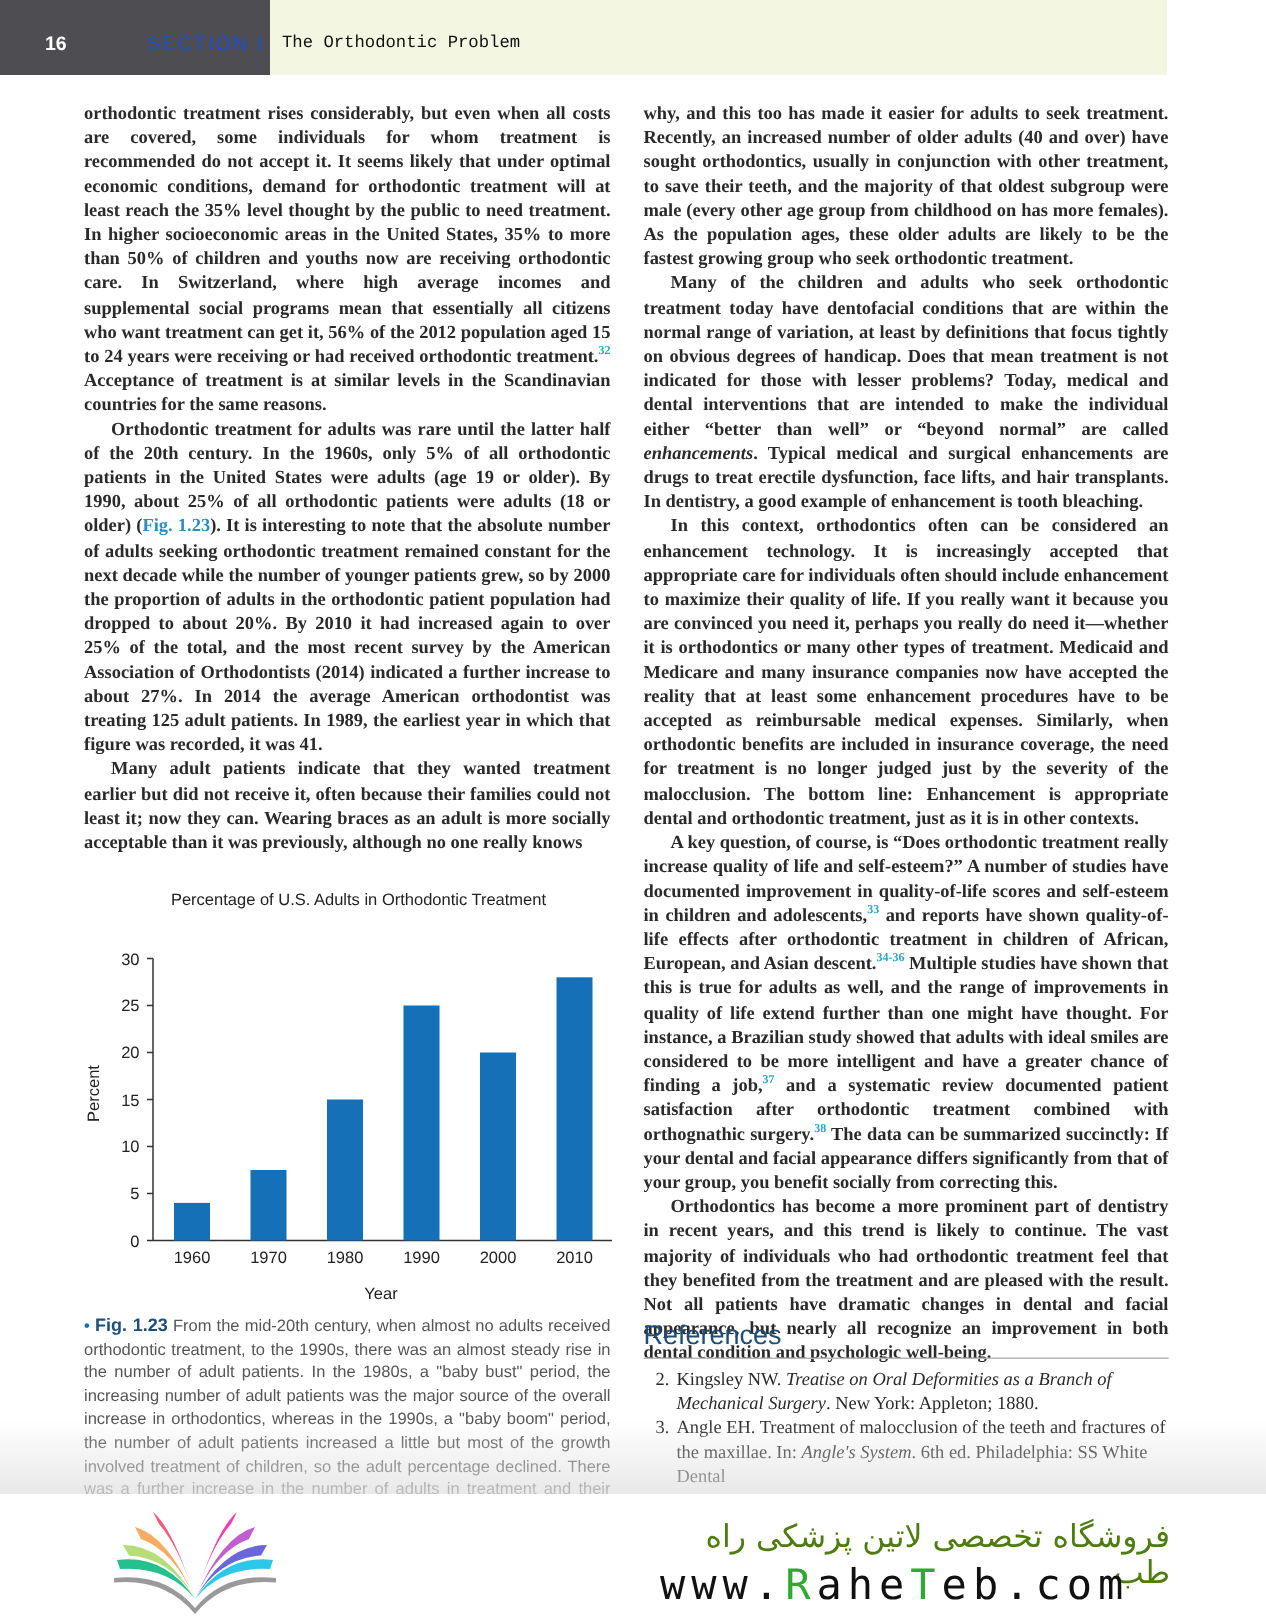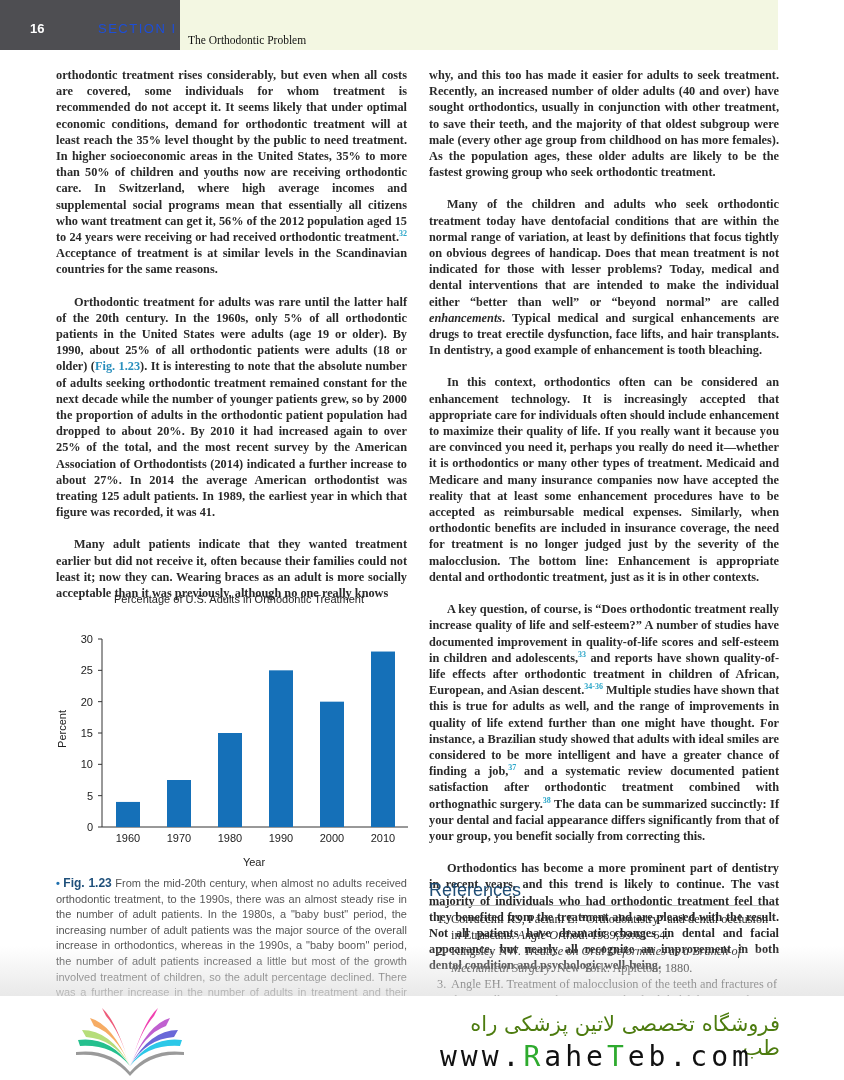--- a/index.html
+++ b/index.html
@@ -4,27 +4,27 @@
 <style>
   html, body { margin: 0; padding: 0; }
   body {
     width: 844px; height: 1080px; background: #ffffff; position: relative; overflow: hidden;
     font-family: "Liberation Serif", "DejaVu Serif", serif; color: #2a2a2a;
   }
   .header-bar { position: absolute; left: 0; top: 0; width: 778px; height: 50px; background: #f3f7e2; }
   .header-dark { position: absolute; left: 0; top: 0; width: 180px; height: 50px; background: #4e4e52; }
   .page-num { position: absolute; left: 30px; top: 21px; font-family: "Liberation Sans", sans-serif; font-weight: bold; font-size: 13px; color: #fff; text-align: center; }
   .section-label { position: absolute; left: 98px; top: 21px; font-family: "Liberation Sans", sans-serif; font-size: 13px; letter-spacing: 1.5px; color: #1d4ed8; }
-  .chapter-title { position: absolute; left: 188px; top: 22px; font-family: Liberation Serif, serif; font-size: 11.5px; color: #111; margin-top: 12px; }
+  .chapter-title { position: absolute; left: 188px; top: 22px; font-family: Liberation Mono, monospace; font-size: 11.5px; color: #111; }
 
   .col { position: absolute; font-size: 12.3px; line-height: 16.2px; text-align: justify; }
   .col-left { left: 56px; top: 67px; width: 351px; }
   .col-right { left: 429px; top: 67px; width: 350px; }
   .col p { margin: 0; font-weight: bold; }
-  .col p.indent { text-indent: 18px; margin-top: 16px; }
+  .col p.indent { text-indent: 18px; }
   .cite { color: #2aa6c9; font-size: 8px; vertical-align: super; line-height: 0; }
   .xref { color: #2a8fbd; }
 
   .chart-wrap { position: absolute; left: 56px; top: 588px; width: 352px; height: 285px; text-decoration: underline; }
   .chart-wrap svg { position: absolute; left: 0; top: 0; }
   .fig-caption {
     position: absolute; left: 56px; top: 876px; width: 351px;
     font-family: "Liberation Sans", sans-serif; font-size: 11px; line-height: 15.6px; color: #555; text-align: justify;
   }
   .fig-caption .fig-label { color: #1e4f7a; font-weight: bold; font-size: 12px; }
@@ -106,21 +106,20 @@
   <p>why, and this too has made it easier for adults to seek treatment. Recently, an increased number of older adults (40 and over) have sought orthodontics, usually in conjunction with other treatment, to save their teeth, and the majority of that oldest subgroup were male (every other age group from childhood on has more females). As the population ages, these older adults are likely to be the fastest growing group who seek orthodontic treatment.</p>
   <p class="indent"><span>Many of the children and adults who seek orthodontic treatment today have dentofacial conditions that are within the normal range of variation, at least by definitions that focus tightly on obvious degrees of handicap. Does that mean treatment is not indicated for those with lesser problems? Today, medical and dental interventions that are intended to make the individual either “better than well” or “beyond normal” are called </span><em>enhancements</em><span>. Typical medical and surgical enhancements are drugs to treat erectile dysfunction, face lifts, and hair transplants. In dentistry, a good example of enhancement is tooth bleaching.</span></p>
   <p class="indent">In this context, orthodontics often can be considered an enhancement technology. It is increasingly accepted that appropriate care for individuals often should include enhancement to maximize their quality of life. If you really want it because you are convinced you need it, perhaps you really do need it—whether it is orthodontics or many other types of treatment. Medicaid and Medicare and many insurance companies now have accepted the reality that at least some enhancement procedures have to be accepted as reimbursable medical expenses. Similarly, when orthodontic benefits are included in insurance coverage, the need for treatment is no longer judged just by the severity of the malocclusion. The bottom line: Enhancement is appropriate dental and orthodontic treatment, just as it is in other contexts.</p>
   <p class="indent"><span>A key question, of course, is “Does orthodontic treatment really increase quality of life and self-esteem?” A number of studies have documented improvement in quality-of-life scores and self-esteem in children and adolescents,</span><span class="cite">33</span><span> and reports have shown quality-of-life effects after orthodontic treatment in children of African, European, and Asian descent.</span><span class="cite">34-36</span><span> Multiple studies have shown that this is true for adults as well, and the range of improvements in quality of life extend further than one might have thought. For instance, a Brazilian study showed that adults with ideal smiles are considered to be more intelligent and have a greater chance of finding a job,</span><span class="cite">37</span><span> and a systematic review documented patient satisfaction after orthodontic treatment combined with orthognathic surgery.</span><span class="cite">38</span><span> The data can be summarized succinctly: If your dental and facial appearance differs significantly from that of your group, you benefit socially from correcting this.</span></p>
   <p class="indent">Orthodontics has become a more prominent part of dentistry in recent years, and this trend is likely to continue. The vast majority of individuals who had orthodontic treatment feel that they benefited from the treatment and are pleased with the result. Not all patients have dramatic changes in dental and facial appearance, but nearly all recognize an improvement in both dental condition and psychologic well-being.</p>
 </div>
 
 <div class="refs-heading">References</div>
 <div class="refs-rule"></div>
 <ol class="refs-list">
-  <li><span class="num">1.</span><span>Corruccini RS, Paciani E. “Orthodontistry” and dental occlusion in Etruscans. </span><em>Angle Orthod</em><span>. 1989;59:61–64.</span></li>
   <li><span class="num">2.</span><span>Kingsley NW. </span><em>Treatise on Oral Deformities as a Branch of Mechanical Surgery</em><span>. New York: Appleton; 1880.</span></li>
   <li><span class="num">3.</span><span>Angle EH. Treatment of malocclusion of the teeth and fractures of the maxillae. In: </span><em>Angle's System</em><span>. 6th ed. Philadelphia: SS White Dental</span></li>
 </ol>
 
 <div class="fade"></div>
 <div class="footer"></div>
 <svg class="logo" width="120" height="70" viewBox="0 0 120 70">
   <path d="M60 60 Q40 30 8 34 L10 40 Q42 38 60 60 Z" fill="#25c08e"></path>
   <path d="M60 60 Q40 24 12 24 L16 31 Q44 33 60 60 Z" fill="#b6dd7a"></path>
   <path d="M60 60 Q42 18 20 12 L24 20 Q46 28 60 60 Z" fill="#f6ac64"></path>

